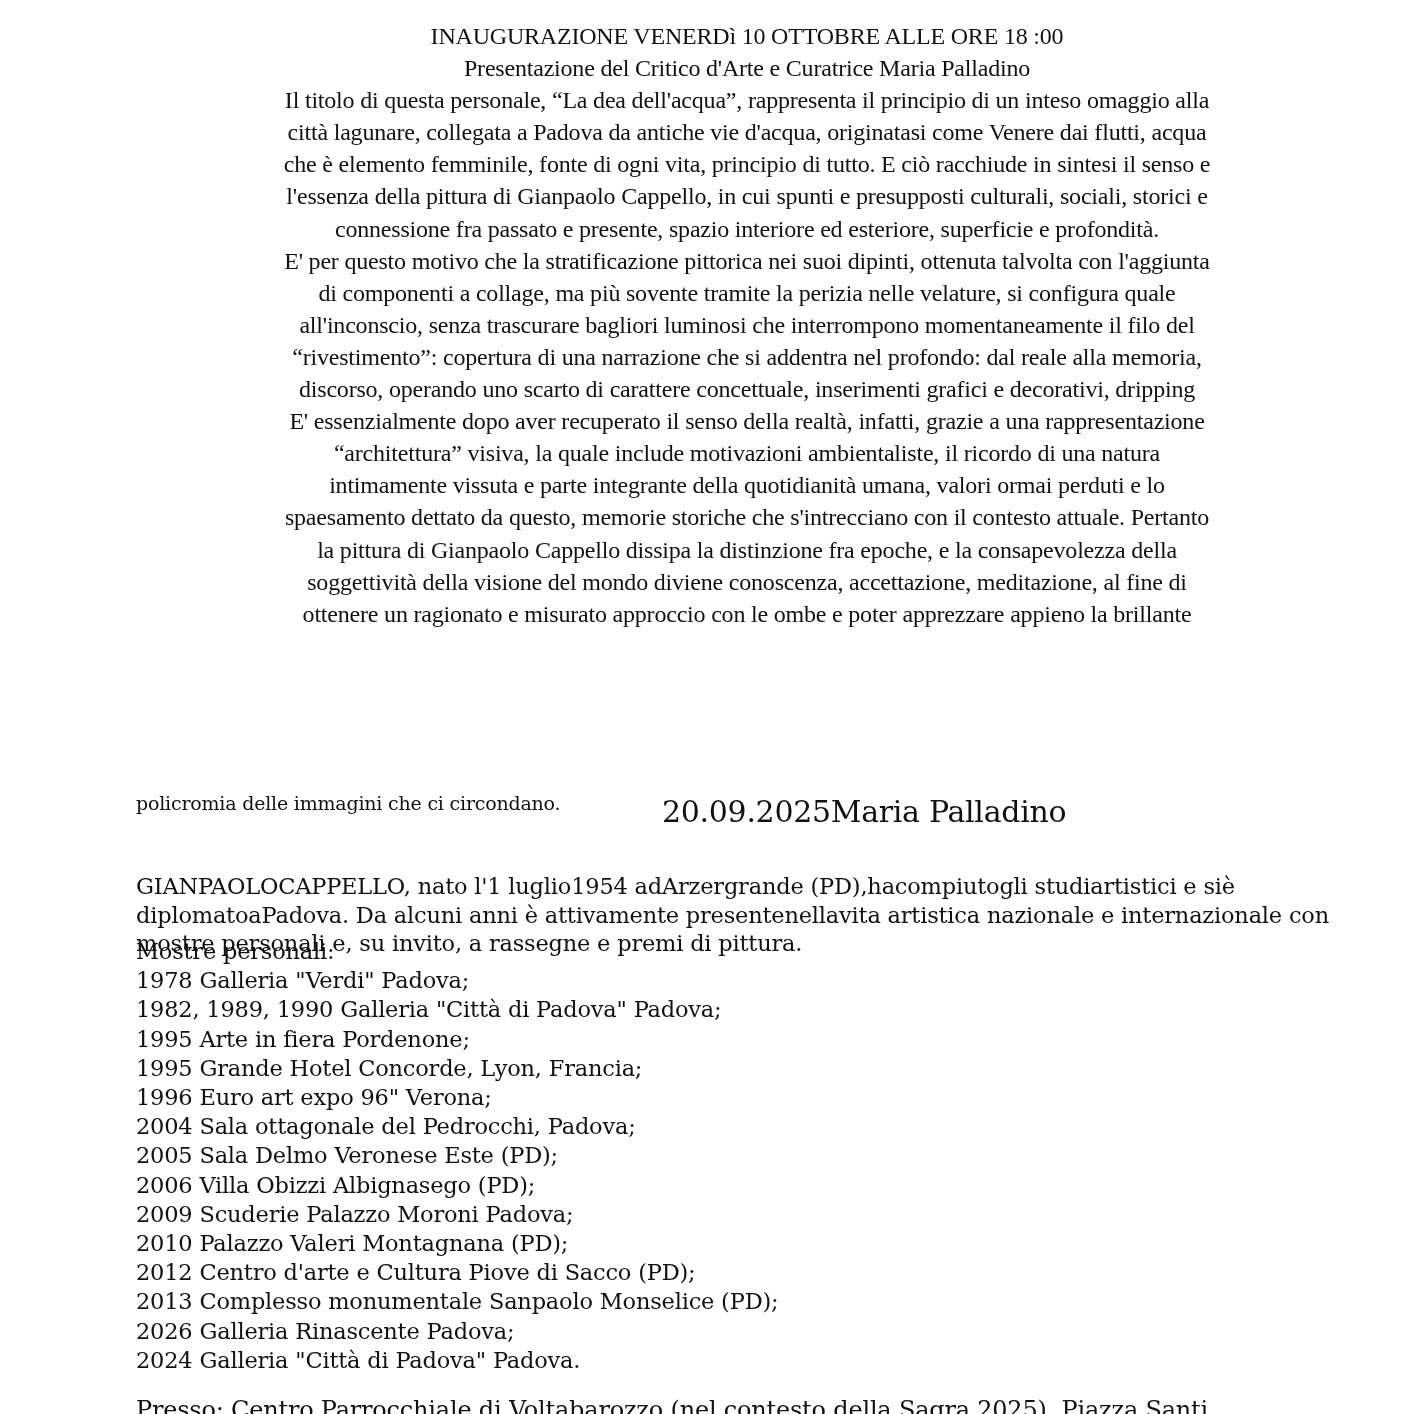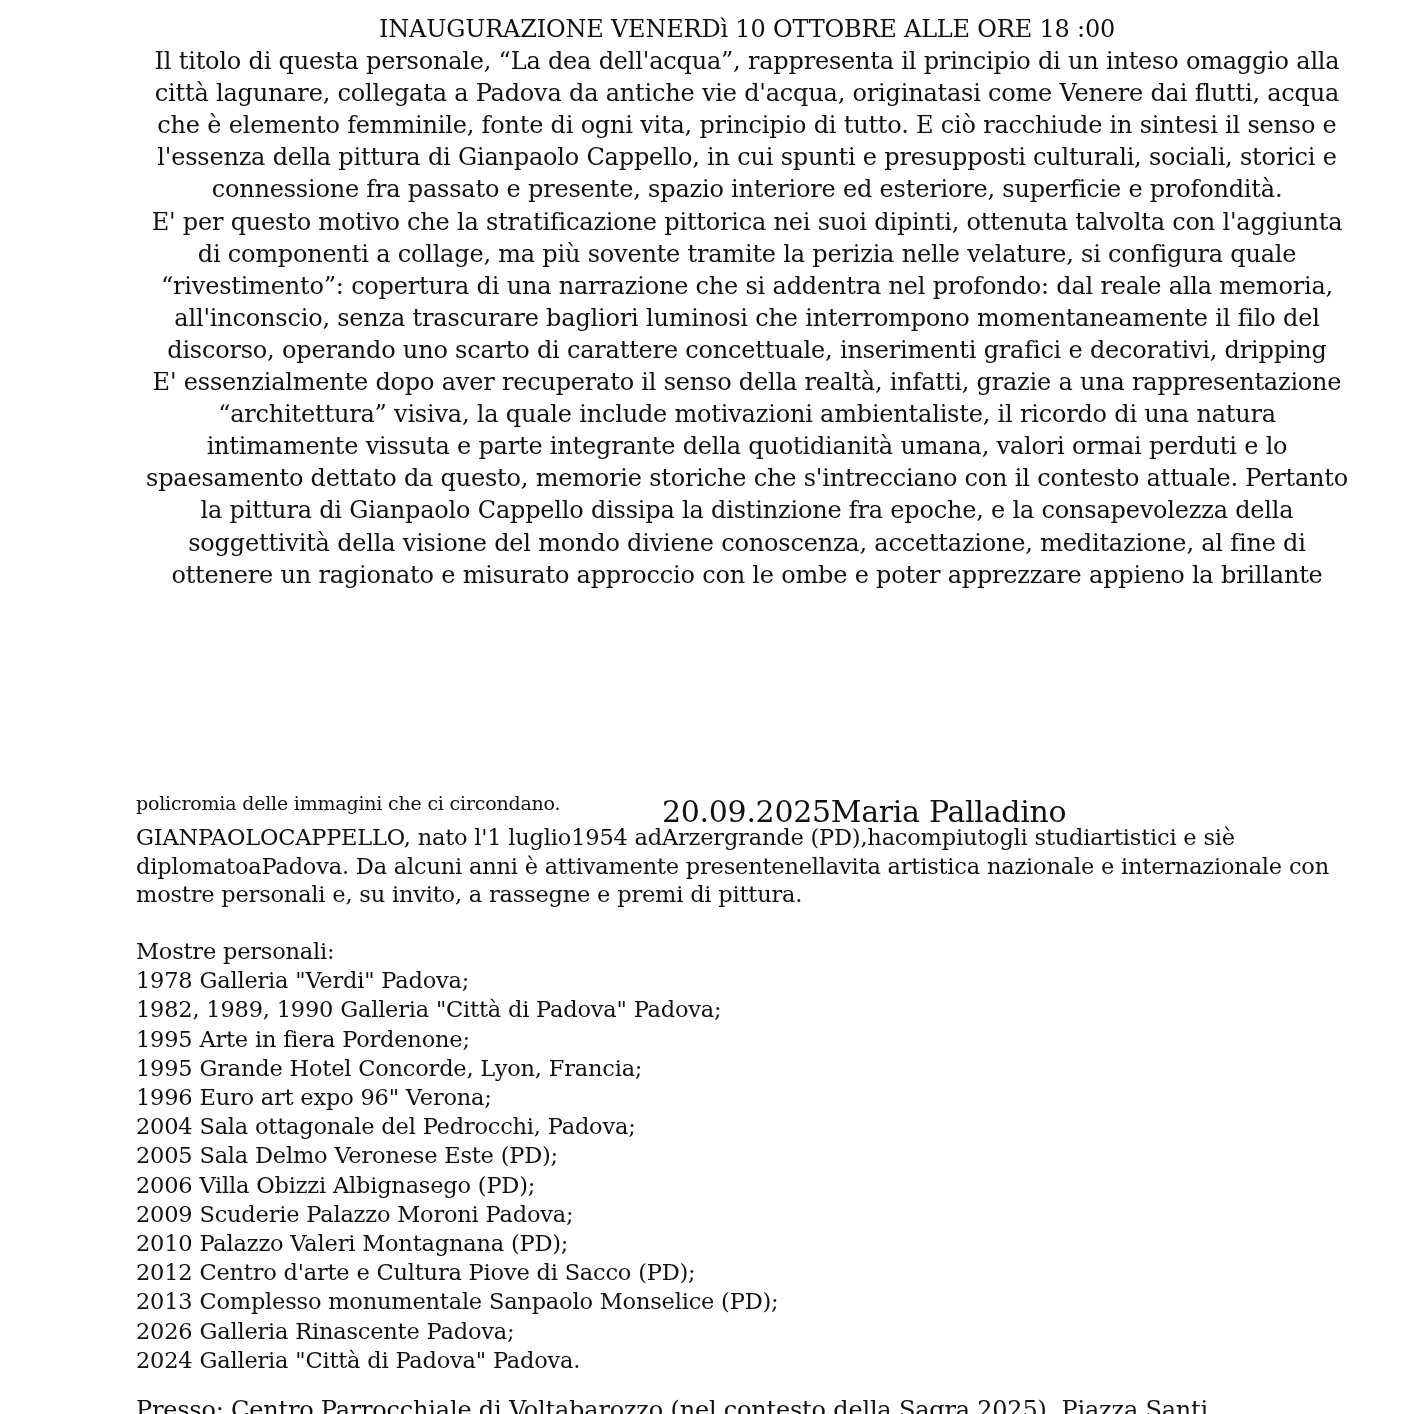--- a/index.html
+++ b/index.html
@@ -1,44 +1,45 @@
 <!DOCTYPE html>
 <html><head>
   <meta charset="utf-8">
   <style>
     html, body { margin: 0; padding: 0; background: #ffffff; }
     body { width: 1414px; height: 1414px; overflow: hidden; position: relative; color: #111; font-family: "DejaVu Serif", serif; }
     .page { position: absolute; left: 0; top: 0; width: 1414px; height: 1414px; }
     .center-block { position: absolute; left: 130px; width: 1234px; text-align: center; font-size: 24px; line-height: 32.1px; letter-spacing: -0.2px; }
     .line { display: block; white-space: nowrap; }
-    .heading { top: 13px; }
+    .heading { top: 20px; font-family: Liberation Serif, serif; }
     .left-block { position: absolute; left: 136px; width: 1240px; font-size: 22.5px; letter-spacing: -0.2px; }
-    .bio { top: 823px; line-height: 28.6px; }
+    .bio { top: 872px; line-height: 28.6px; }
     .sig-line { position: absolute; top: 792px; left: 136px; font-size: 19px; white-space: nowrap; letter-spacing: -0.2px; }
     .sig-meta { position: absolute; top: 794px; left: 662px; font-size: 30px; white-space: nowrap; letter-spacing: -0.3px; }
     .list { top: 937px; line-height: 29.2px; }
     .footer { position: absolute; top: 1396px; left: 136px; font-size: 24px; white-space: nowrap; letter-spacing: -0.2px; }
   </style>
 </head>
 <body>
 
 <div class="page">
 
   <div class="center-block heading">
     <span class="line">INAUGURAZIONE VENERDì 10 OTTOBRE ALLE ORE 18 :00</span>
+    <span class="line">Presentazione del Critico d'Arte e Curatrice Maria Palladino</span>
     <div id="essay">
         <span class="line">Il titolo di questa personale, “La dea dell'acqua”, rappresenta il principio di un inteso omaggio alla</span>
         <span class="line">città lagunare, collegata a Padova da antiche vie d'acqua, originatasi come Venere dai flutti, acqua</span>
         <span class="line">che è elemento femminile, fonte di ogni vita, principio di tutto. E ciò racchiude in sintesi il senso e</span>
         <span class="line">l'essenza della pittura di Gianpaolo Cappello, in cui spunti e presupposti culturali, sociali, storici e</span>
         <span class="line">connessione fra passato e presente, spazio interiore ed esteriore, superficie e profondità.</span>
         <span class="line">E' per questo motivo che la stratificazione pittorica nei suoi dipinti, ottenuta talvolta con l'aggiunta</span>
         <span class="line">di componenti a collage, ma più sovente tramite la perizia nelle velature, si configura quale</span>
+        <span class="line">all'inconscio, senza trascurare bagliori luminosi che interrompono momentaneamente il filo del</span>
         <span class="line">“rivestimento”: copertura di una narrazione che si addentra nel profondo: dal reale alla memoria,</span>
-        <span class="line">all'inconscio, senza trascurare bagliori luminosi che interrompono momentaneamente il filo del</span>
         <span class="line">discorso, operando uno scarto di carattere concettuale, inserimenti grafici e decorativi, dripping</span>
         <span class="line">E' essenzialmente dopo aver recuperato il senso della realtà, infatti, grazie a una rappresentazione</span>
         <span class="line">“architettura” visiva, la quale include motivazioni ambientaliste, il ricordo di una natura</span>
         <span class="line">intimamente vissuta e parte integrante della quotidianità umana, valori ormai perduti e lo</span>
         <span class="line">spaesamento dettato da questo, memorie storiche che s'intrecciano con il contesto attuale. Pertanto</span>
         <span class="line">la pittura di Gianpaolo Cappello dissipa la distinzione fra epoche, e la consapevolezza della</span>
         <span class="line">soggettività della visione del mondo diviene conoscenza, accettazione, meditazione, al fine di</span>
         <span class="line">ottenere un ragionato e misurato approccio con le ombe e poter apprezzare appieno la brillante</span>
       </div>
   </div>

